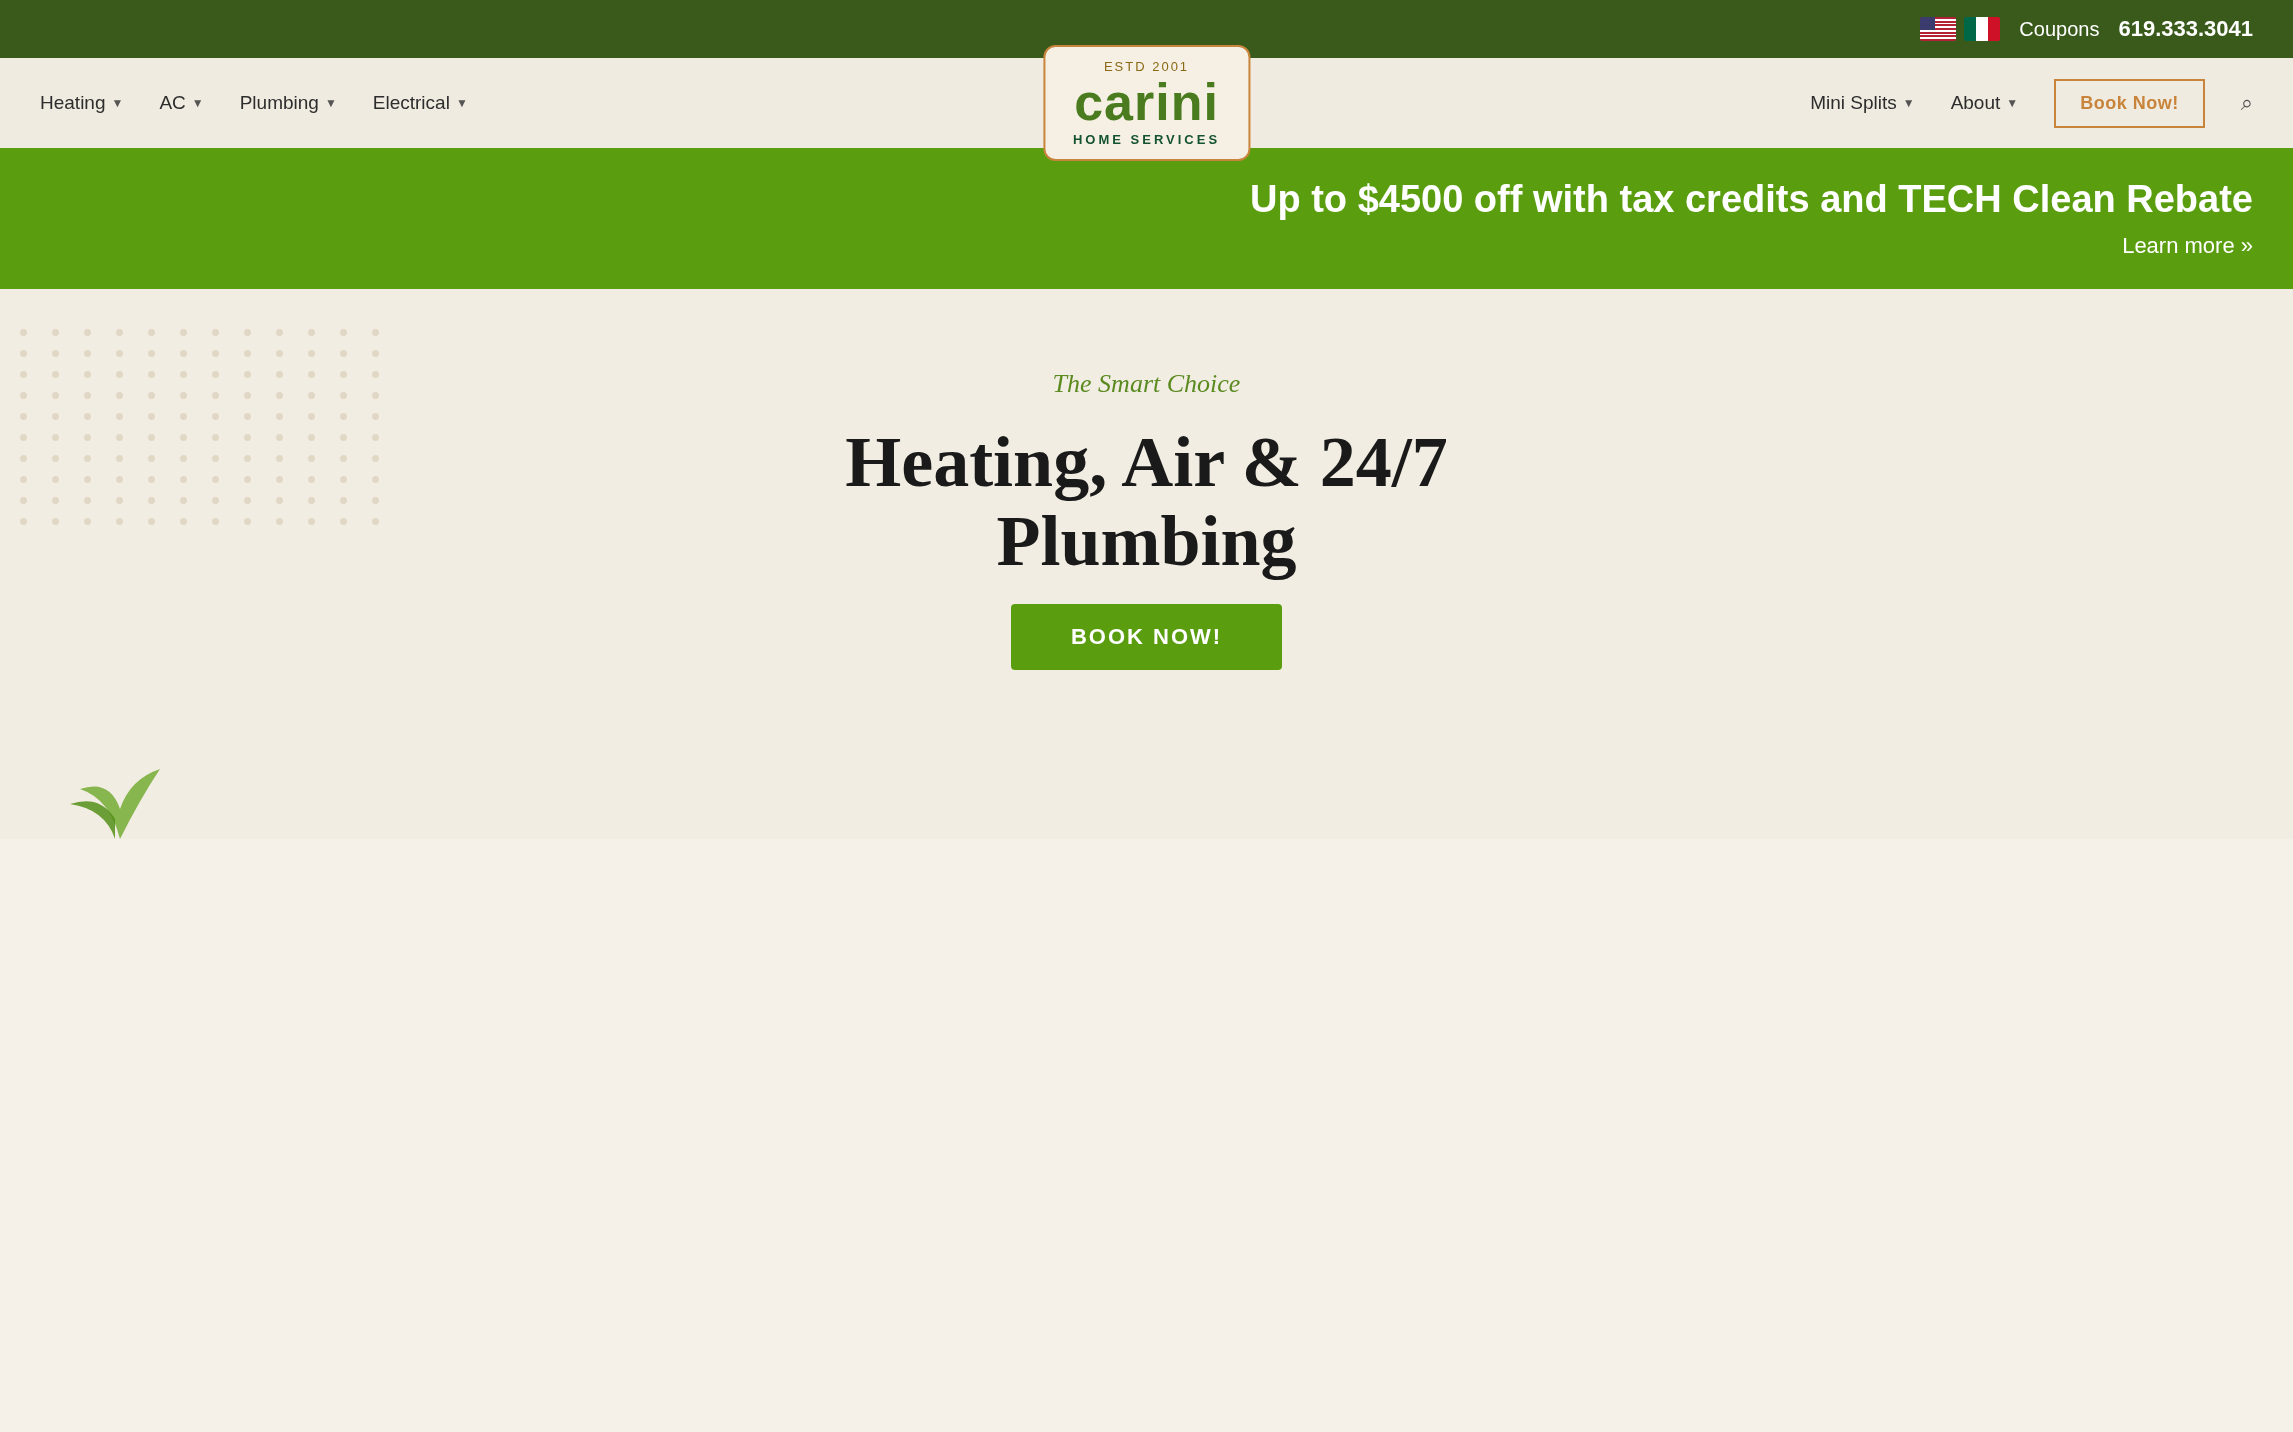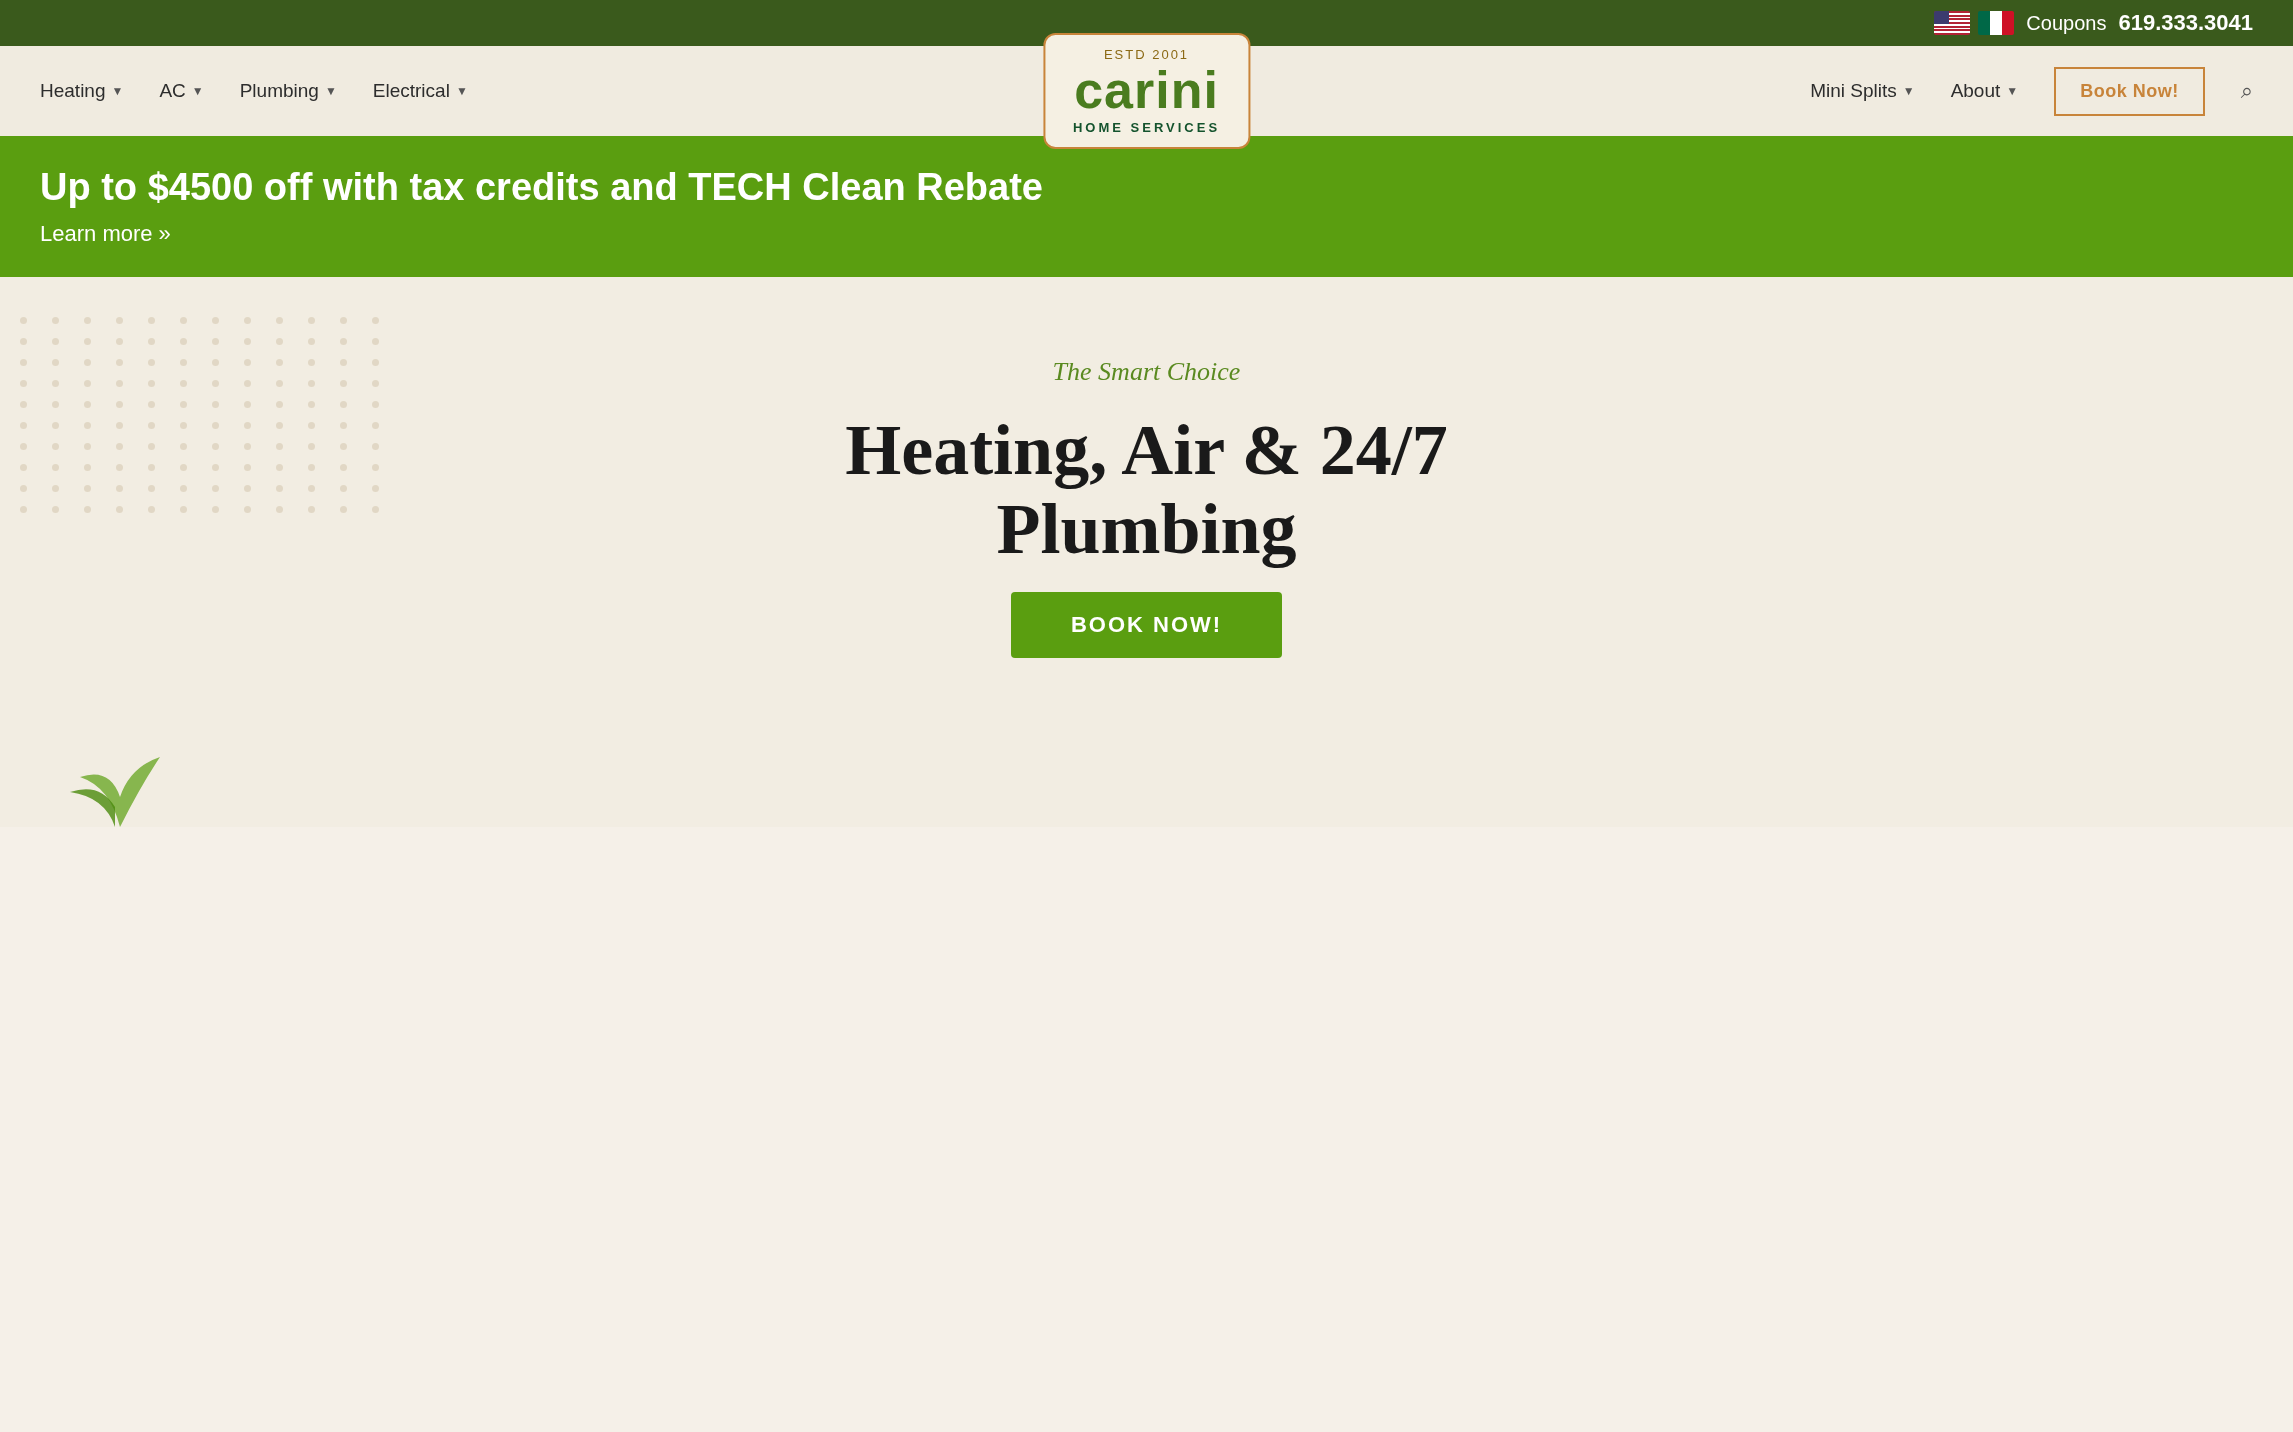--- a/index.html
+++ b/index.html
@@ -9,22 +9,22 @@
       background-color: #f5f0e8;
       overflow-x: hidden;
     }
 
     
     .top-bar {
       background-color: #3a5a1c;
       display: flex;
       justify-content: flex-end;
       align-items: center;
-      padding: 10px 40px;
-      gap: 12px;
+      padding: 16px 40px;
+      gap: 19px;
     }
 
     .flags {
       display: flex;
       gap: 8px;
       align-items: center;
     }
 
     .flag {
       width: 36px;
@@ -186,21 +186,21 @@
     .search-icon {
       font-size: 22px;
       color: #555;
       cursor: pointer;
     }
 
     
     .promo-banner {
       background-color: #5a9e10;
       padding: 30px 40px;
-      text-align: left;
+      text-align: right;
     }
 
     .promo-title {
       font-size: 38px;
       color: white;
       font-family: Arial, sans-serif;
       font-weight: 700;
       margin-bottom: 12px;
     }
 

